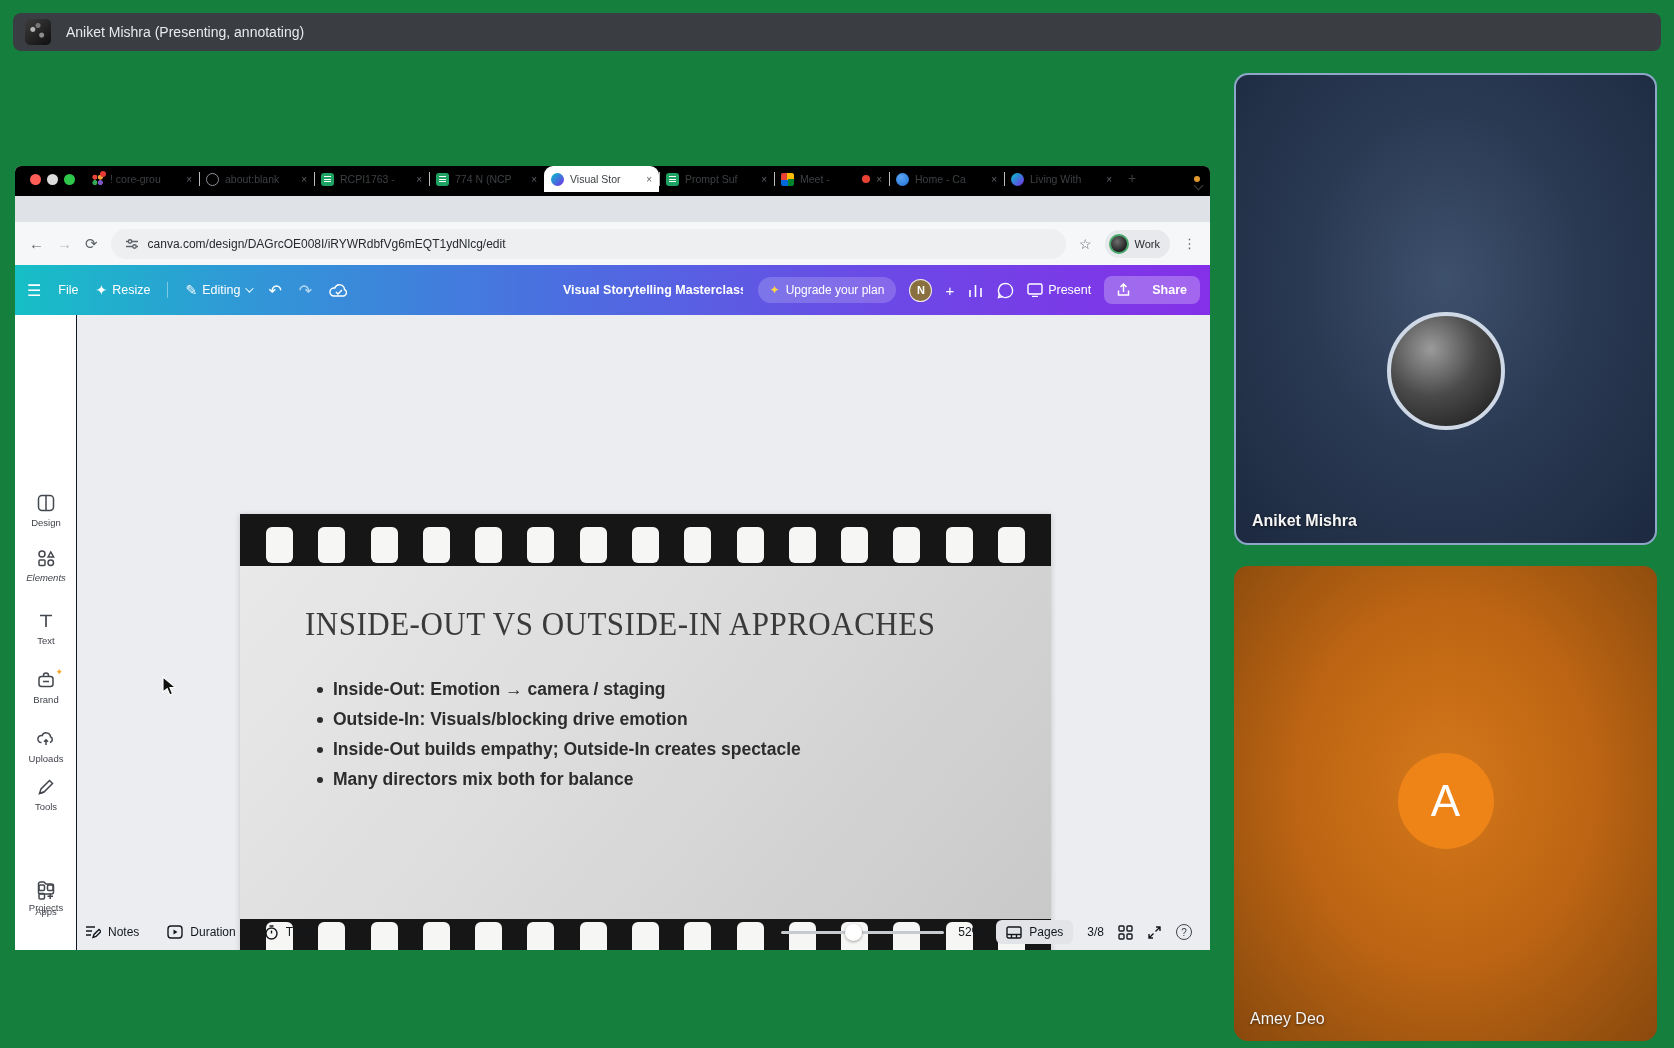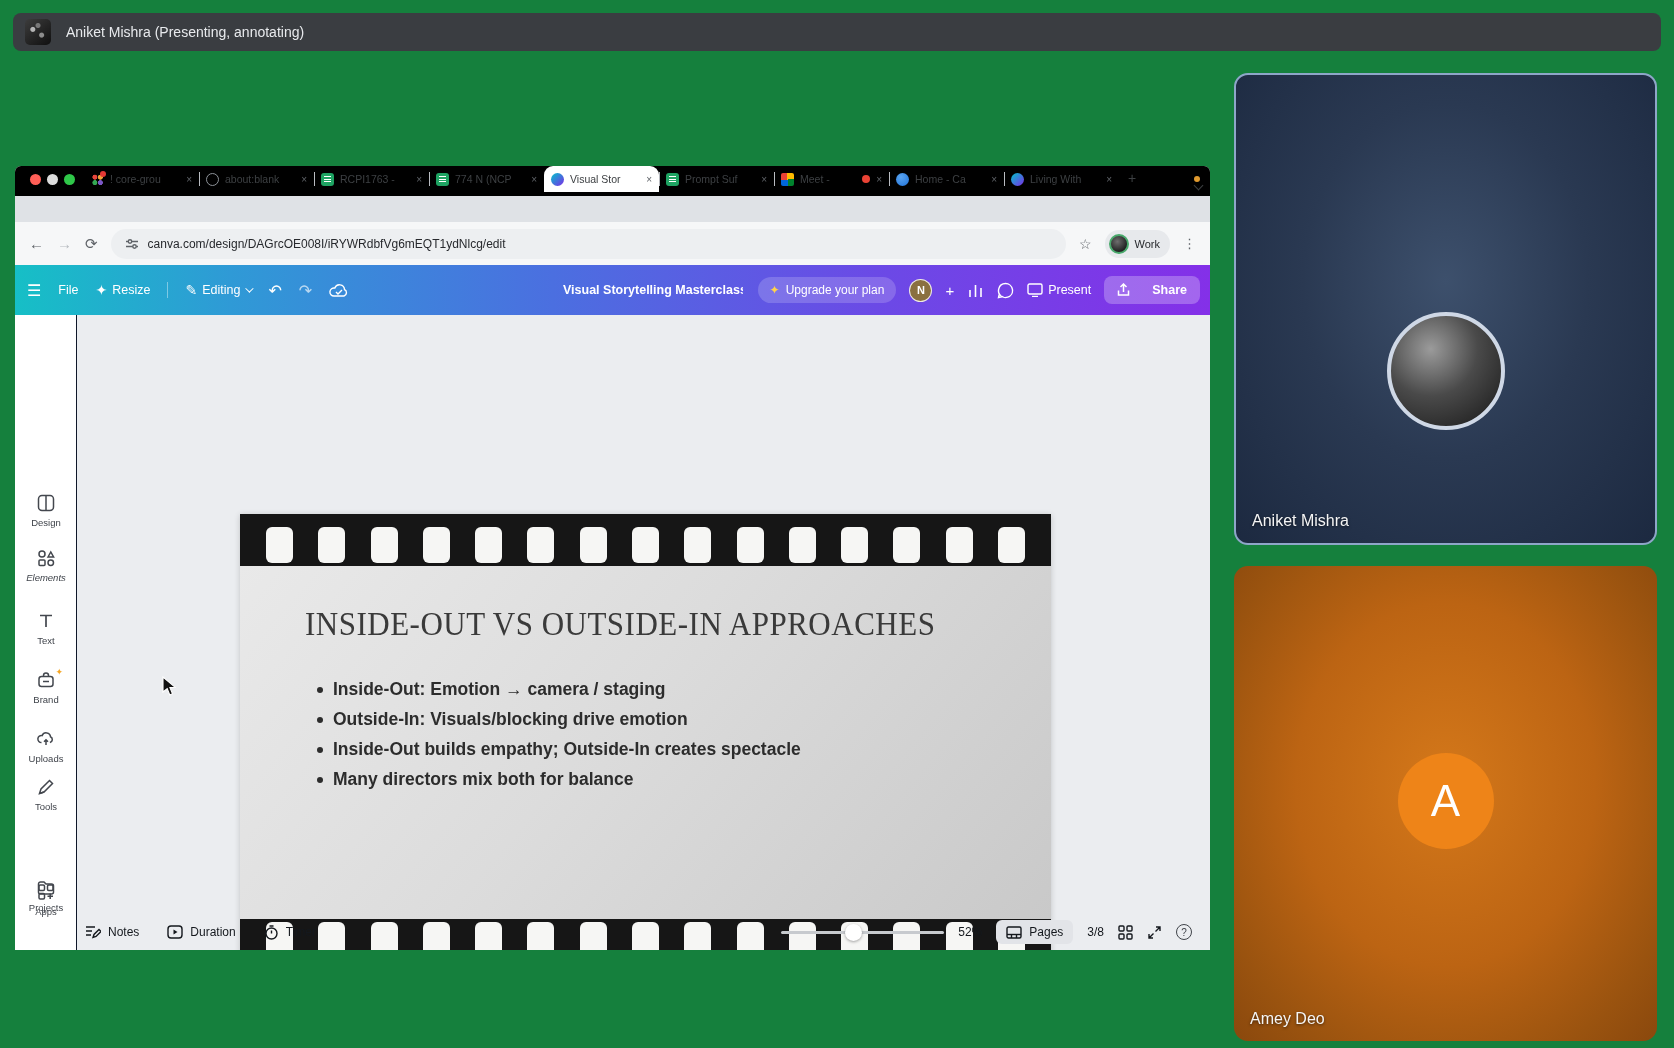--- a/index.html
+++ b/index.html
@@ -143,21 +143,21 @@
   .slider-knob { position:absolute; left:64px; top:0; width:17px; height:17px; border-radius:50%;
       background:#fff; box-shadow:0 1px 3px rgba(0,0,0,.35); }
   .pages-chip { display:flex; align-items:center; gap:7px; background:#e2e4e8; border-radius:6px;
       padding:5px 10px; }
   .help-circ { width:16px; height:16px; border:1.4px solid #40444a; border-radius:50%; display:flex;
       align-items:center; justify-content:center; font-size:10px; color:#40444a; }
 
   
   .tile { position:absolute; left:1234px; width:423px; border-radius:14px; overflow:hidden; }
   .tile1 { top:73px; height:472px; border:2px solid #8ea6c8;
-      background:radial-gradient(ellipse at 50% 44%, #3d506c 0%, #2a3952 48%, #1c2940 100%); }
+      background:radial-gradient(ellipse at 50% 44%, #3d506c 0%, #2a3952 48%, #1c2940 100%);font-weight:bold; }
   .tile2 { top:566px; height:475px;
       background:radial-gradient(ellipse at 50% 46%, #d4781a 0%, #bc6413 50%, #9a530f 82%, #8a480d 100%); }
   .tile-name { position:absolute; left:16px; bottom:13px; color:#f5f5f5; font-size:16px;
       text-shadow:0 1px 3px rgba(0,0,0,.6); }
   .avatar-ring { position:absolute; left:50%; top:237px; transform:translateX(-50%);
       width:118px; height:118px; border-radius:50%; border:4px solid #cfd8e6;
       background:radial-gradient(circle at 36% 30%, #9b9b9b 0%, #4a4a4a 45%, #161616 100%); }
   .avatar-letter { position:absolute; left:50%; top:187px; transform:translateX(-50%);
       width:96px; height:96px; border-radius:50%; background:#ee8418; display:flex; align-items:center;
       justify-content:center; color:#fff; font-size:44px; }

